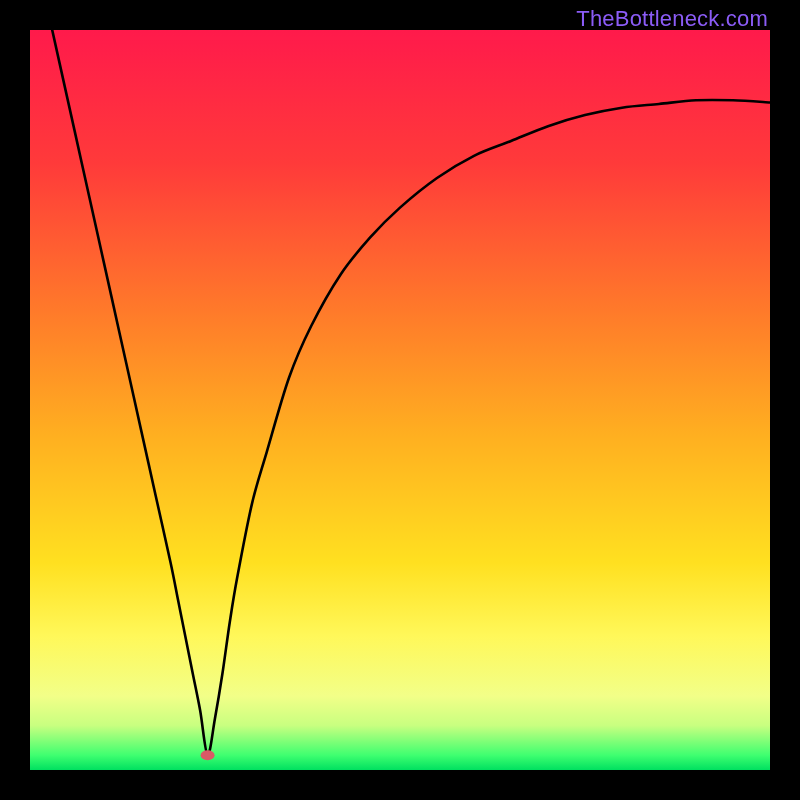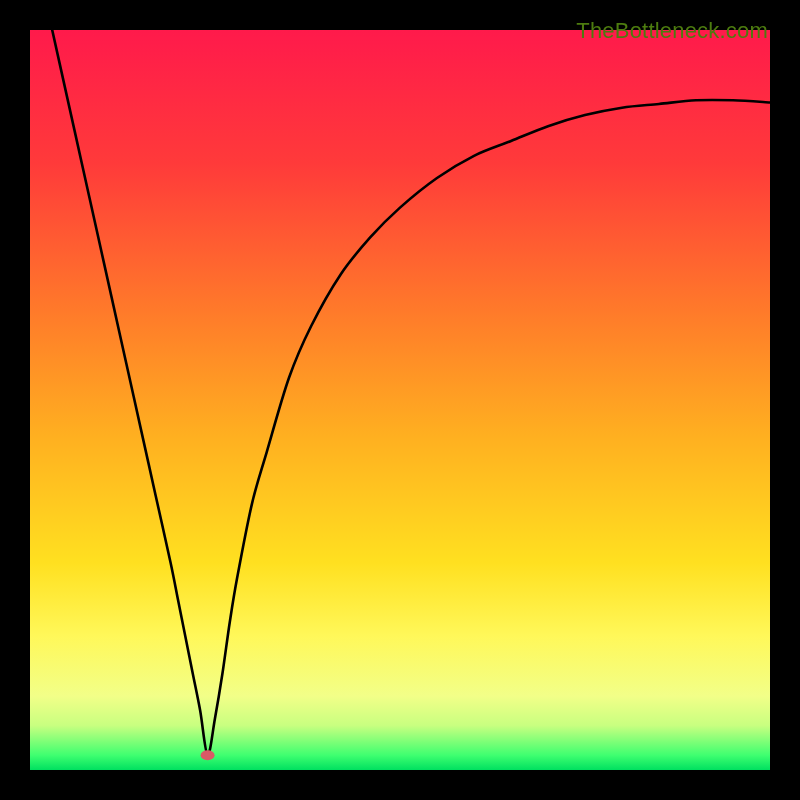--- a/index.html
+++ b/index.html
@@ -23,26 +23,25 @@
     position: absolute;
     left: 0;
     top: 0;
     width: 740px;
     height: 740px;
   }
   .watermark {
     position: absolute;
     top: 6px;
     right: 32px;
-    color: #4d7c0f;
+    color: #8b5cf6;
     font-size: 22px;
     font-weight: 500;
     letter-spacing: 0.2px;
     pointer-events: none;
-    margin-top: 12px;
   }
 </style>
 </head>
 <body>
 
 <div class="frame">
   <svg class="plot-area" id="plot-svg" viewBox="0 0 740 740" preserveAspectRatio="none">
     <defs>
       <linearGradient id="bg-grad" x1="0" y1="0" x2="0" y2="1">
           <stop offset="0%" stop-color="#ff1a4b"></stop>

